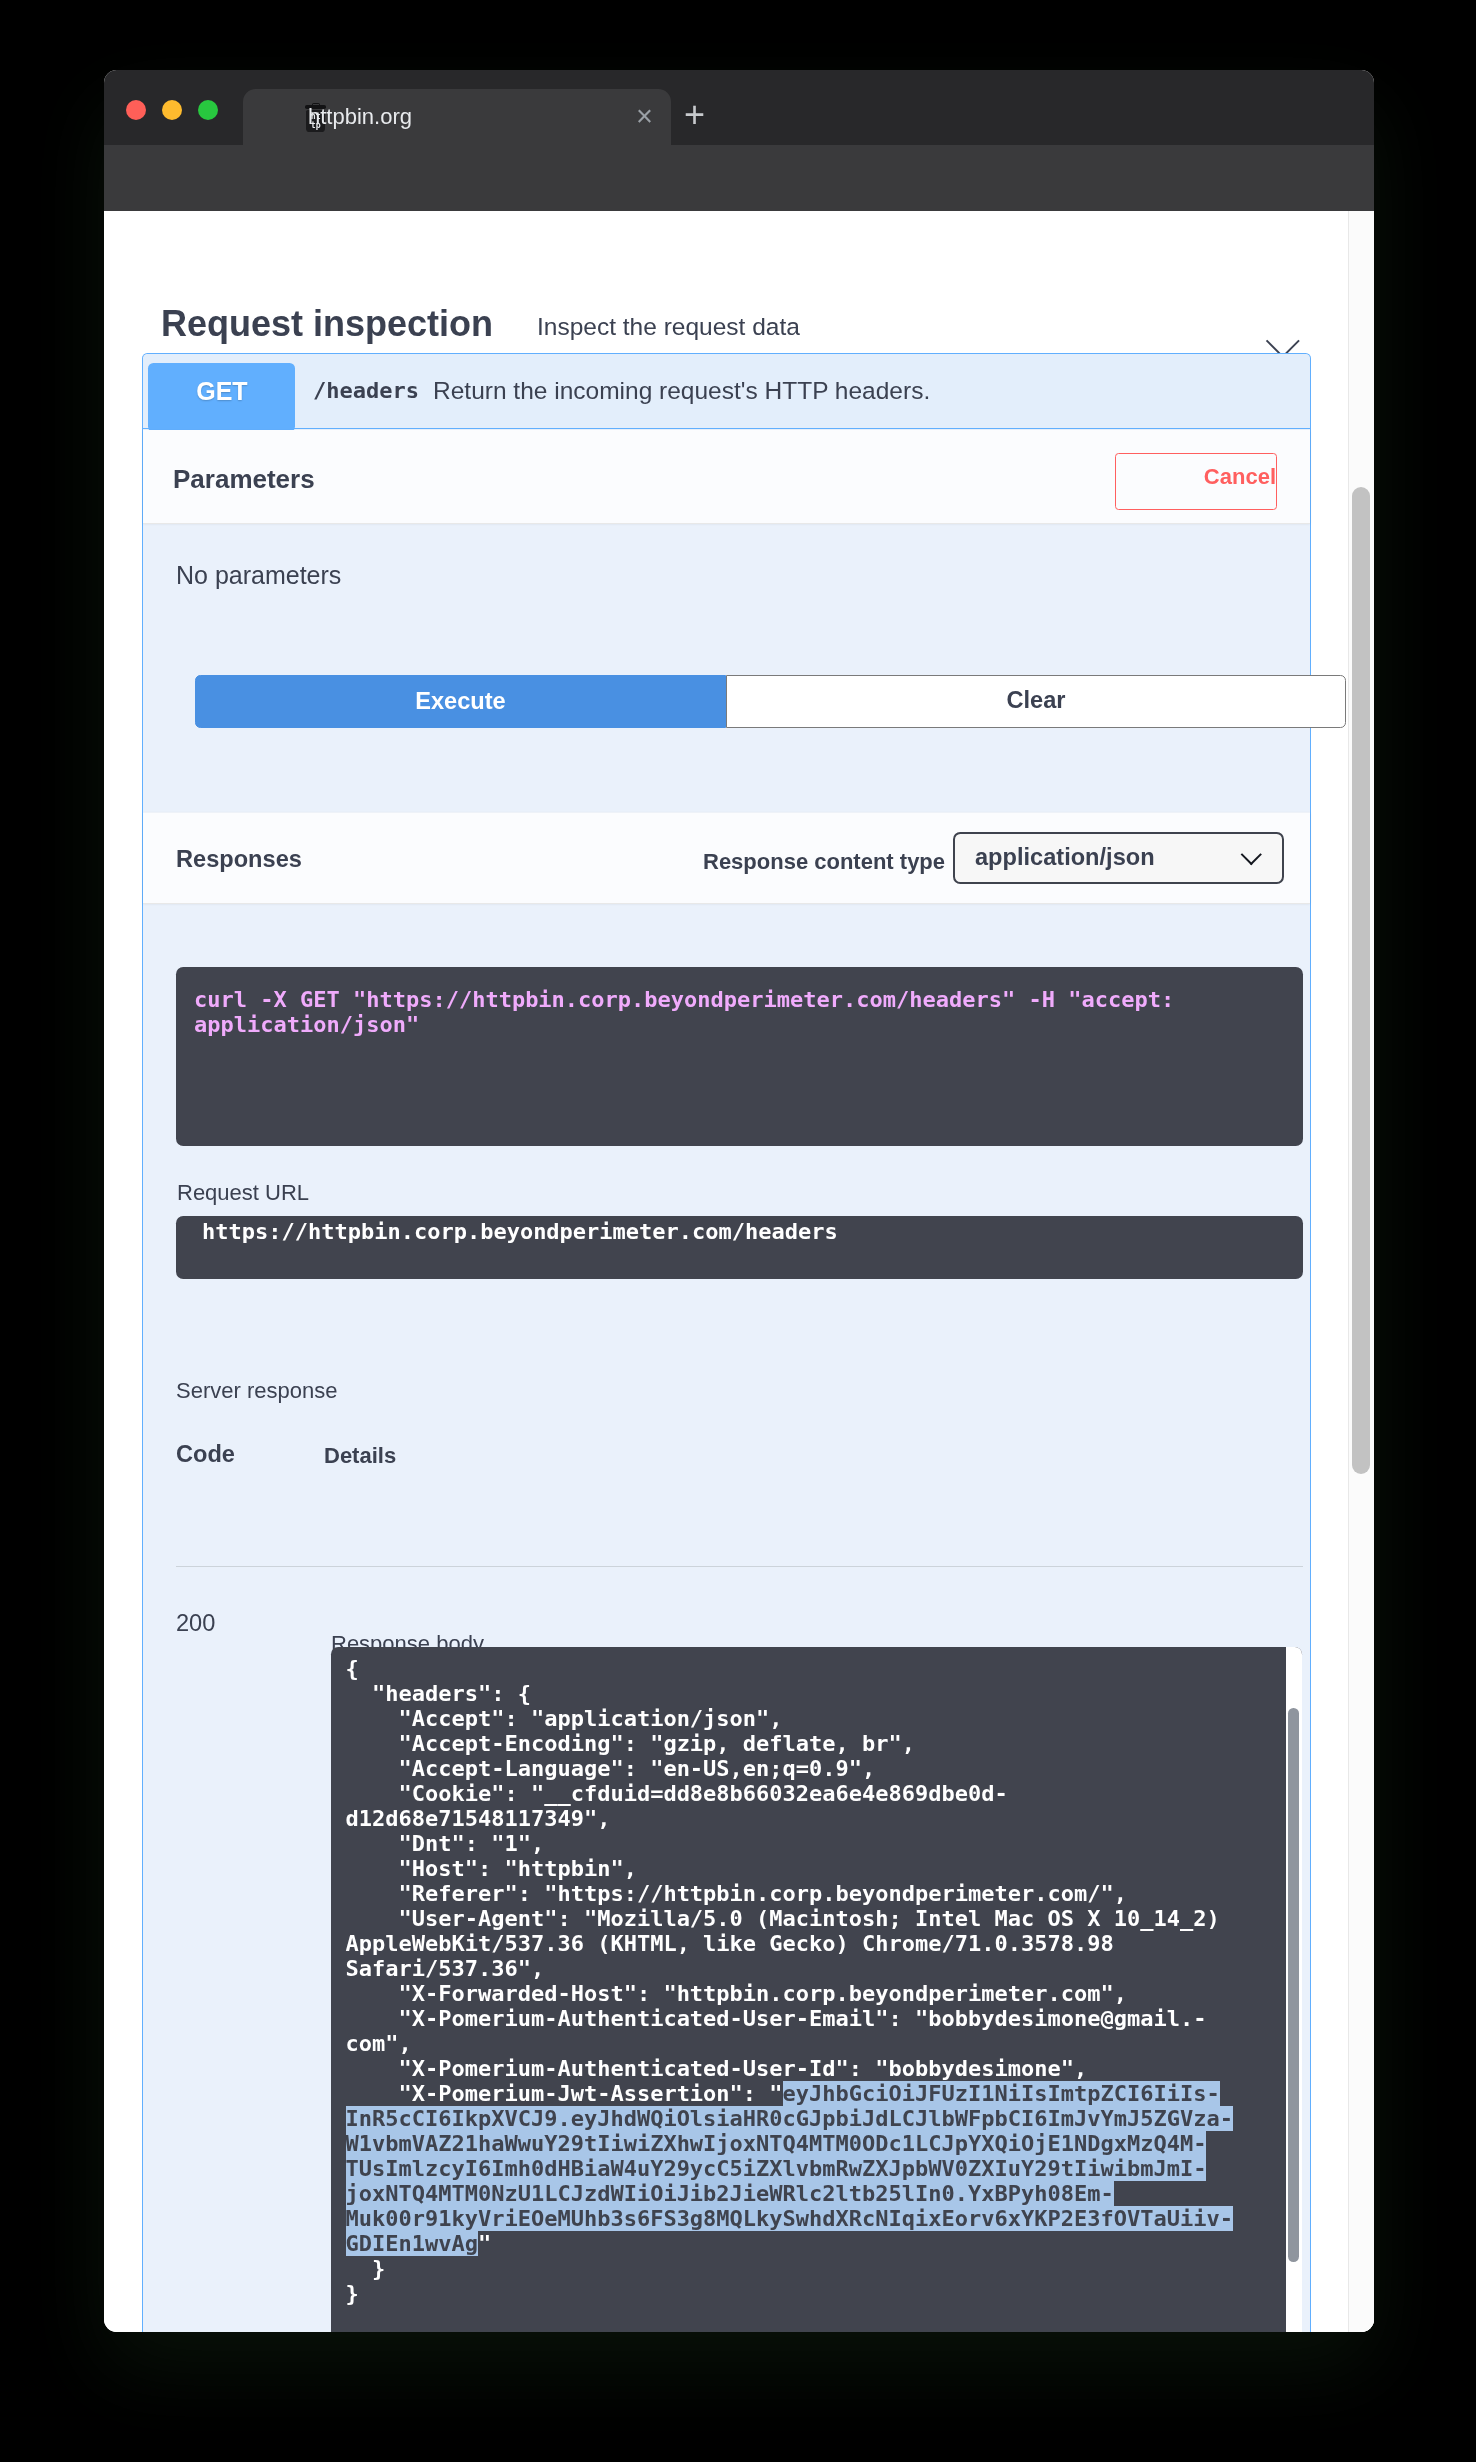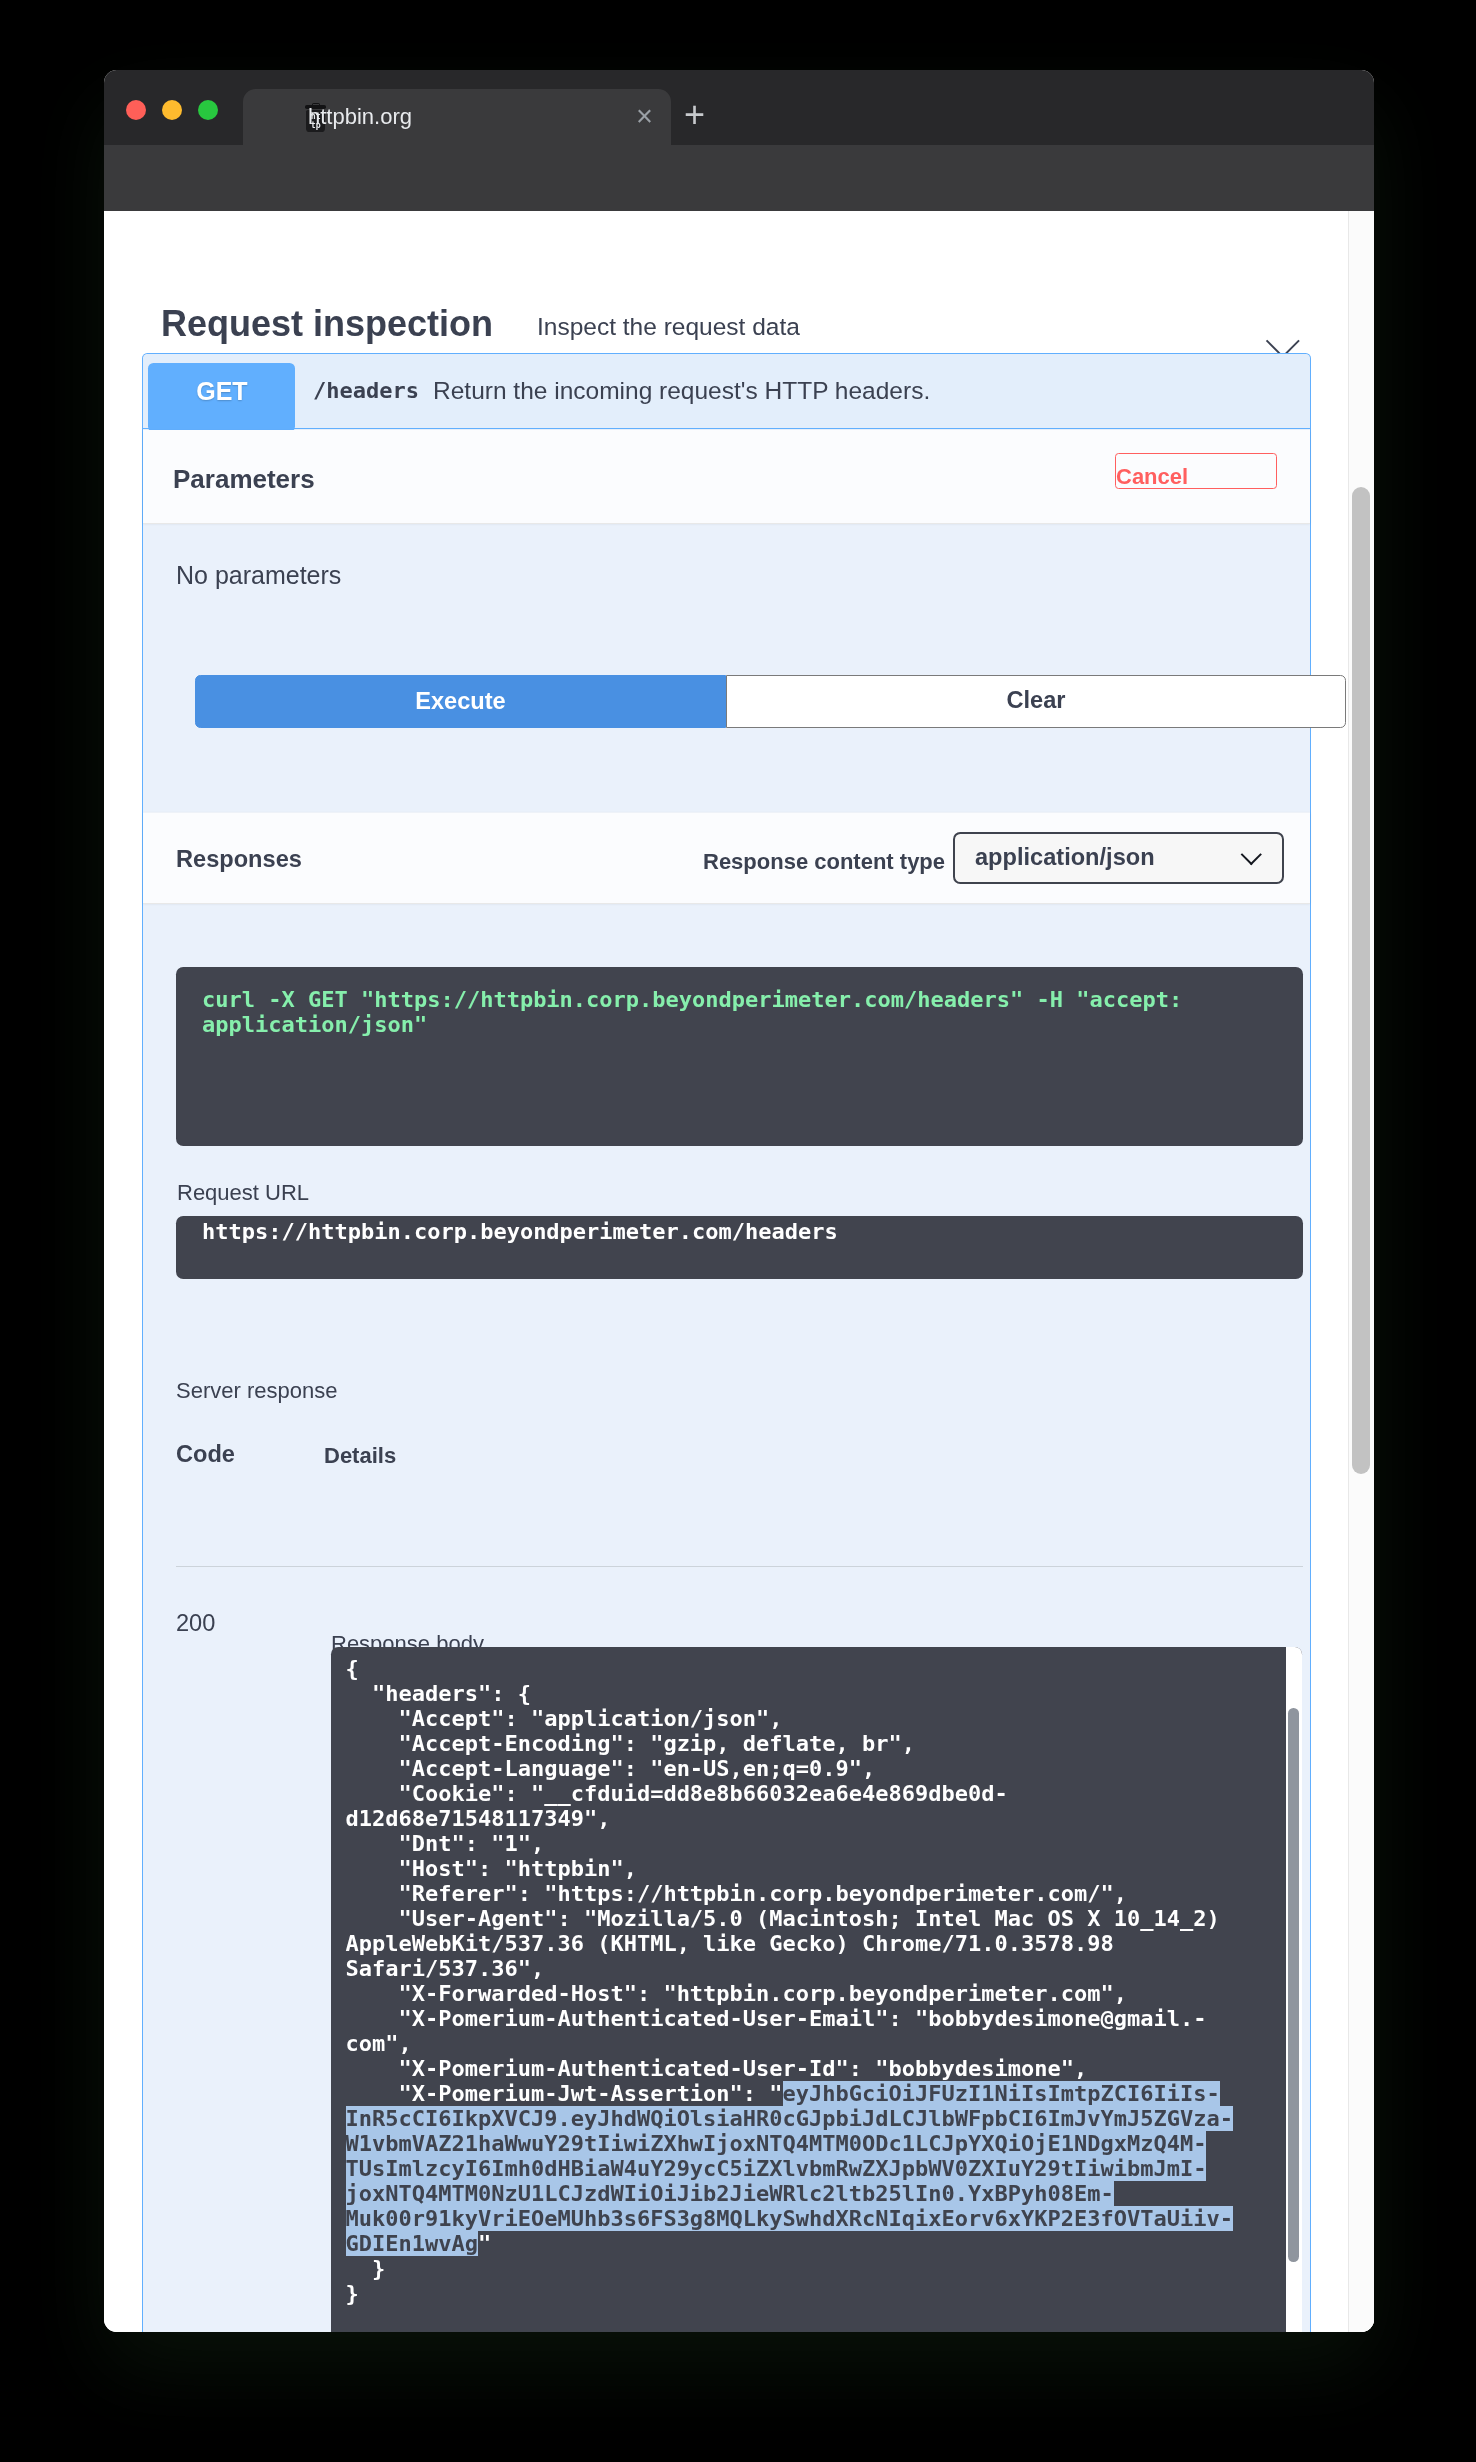--- a/index.html
+++ b/index.html
@@ -53,37 +53,37 @@
   .summary { position:absolute; left:0; top:0; width:100%; height:75px; background:#e3eefb; border-bottom:0.9px solid #61affe; border-radius:5.4px 5.4px 0 0; }
   .method { position:absolute; left:5.4px; top:9px; width:147px; height:69px; background:#61affe; border-radius:5.4px;
             color:#fff; font-size:25px; font-weight:bold; text-align:center; line-height:56px; text-shadow:0 0.9px 1.8px rgba(0,0,0,.2); }
   .path { position:absolute; left:170px; top:23.6px; font-family:"DejaVu Sans Mono",monospace; font-size:22px; font-weight:bold; color:#3b4151; }
   .summ-desc { position:absolute; left:290px; top:22.6px; font-size:24.5px; color:#3b4151; }
   .strip { position:absolute; left:0; width:100%; background:#fbfcfe; border-bottom:0.9px solid #e8e8e8; box-shadow:0 0.9px 2.7px rgba(0,0,0,.08); }
   .strip.params { top:76px; height:94px; }
   .strip.resps  { top:458px; height:92px; border-top:0.9px solid #eef2f8; }
   .lbl { font-weight:bold; color:#3b4151; }
   .params-lbl { position:absolute; left:30px; top:34px; font-size:26px; }
-  .cancel { position:absolute; left:972px; top:22.6px; width:162px; height:36px; border:1.8px solid #ff5f5f; border-radius:3.6px;
-            color:#ff5f5f; font-size:22px; font-weight:bold; text-align:left; line-height:46px; background:#fbfcfe; }
+  .cancel { position:absolute; left:972px; top:22.6px; width:162px; height:57px; border:1.8px solid #ff5f5f; border-radius:3.6px;
+            color:#ff5f5f; font-size:22px; font-weight:bold; text-align:right; line-height:46px; background:#fbfcfe; }
   .noparams { position:absolute; left:33px; top:207px; font-size:25px; color:#3b4151; }
   .btn-exec { position:absolute; left:52px; top:321px; width:531px; height:53px; background:#4990e2; border:0.9px solid #4990e2; border-radius:5.4px 0 0 5.4px;
               color:#fff; font-size:23.6px; font-weight:bold; text-align:center; line-height:51px; }
   .btn-clear { position:absolute; left:583px; top:321px; width:620px; height:53px; background:#fff; border:1.8px solid #7a7a7a; border-radius:0 5.4px 5.4px 0;
                color:#3b4151; font-size:23.6px; font-weight:bold; text-align:center; line-height:49px; }
   .resps-lbl { position:absolute; left:33px; top:33px; font-size:23.6px; }
   .ct-lbl { position:absolute; left:560px; top:36px; font-size:22px; }
   .ct-select { position:absolute; left:810px; top:19px; width:331px; height:52px; background:#f7f7f7; border:2.7px solid #3f434e; border-radius:7.2px; }
   .ct-value { position:absolute; left:20px; top:10px; font-size:23.6px; font-weight:bold; color:#3b4151; }
   .ct-chev { position:absolute; right:23.6px; top:12.7px; width:14.5px; height:14.5px; border-right:2.7px solid #14171f; border-bottom:2.7px solid #14171f; transform:rotate(45deg); }
   .mini-lbl { position:absolute; font-size:22px; font-weight:normal; color:#3b4151; }
   .darkblock { position:absolute; background:#41444e; border-radius:7.2px; color:#fff;
                font-family:"DejaVu Sans Mono",monospace; font-size:22px; font-weight:bold; }
   .curl-block { left:33px; top:613px; width:1127px; height:179px; }
-  .curl-block pre { padding:20px 26px; line-height:31px; white-space:pre; font:inherit; color:#86efac; }
+  .curl-block pre { padding:20px 18px; line-height:31px; white-space:pre; font:inherit; color:#f0abfc; }
   .rurl-block { left:33px; top:862px; width:1127px; height:63px; }
   .rurl-block pre { padding:3px 26px; white-space:pre; font:inherit; color:#fff; }
   .srv-lbl { left:33px; top:1024px; }
   .code-hdr { position:absolute; left:33px; top:1087px; font-size:23.6px; font-weight:bold; color:#3b4151; }
   .det-hdr { position:absolute; left:181px; top:1089px; font-size:22px; font-weight:bold; color:#3b4151; }
   .tbl-hr { position:absolute; left:33px; top:1212px; width:1127px; height:0.9px; background:#ccd3da; }
   .code-val { position:absolute; left:33px; top:1256px; font-size:23.6px; color:#3b4151; }
   .rb-lbl { left:188px; top:1277px; }
   .body-block { left:188px; top:1293px; width:971px; height:710px; }
   .body-block pre { padding:9px 47px 9px 14.5px; line-height:26px; white-space:pre; font:inherit; color:#fff; }

